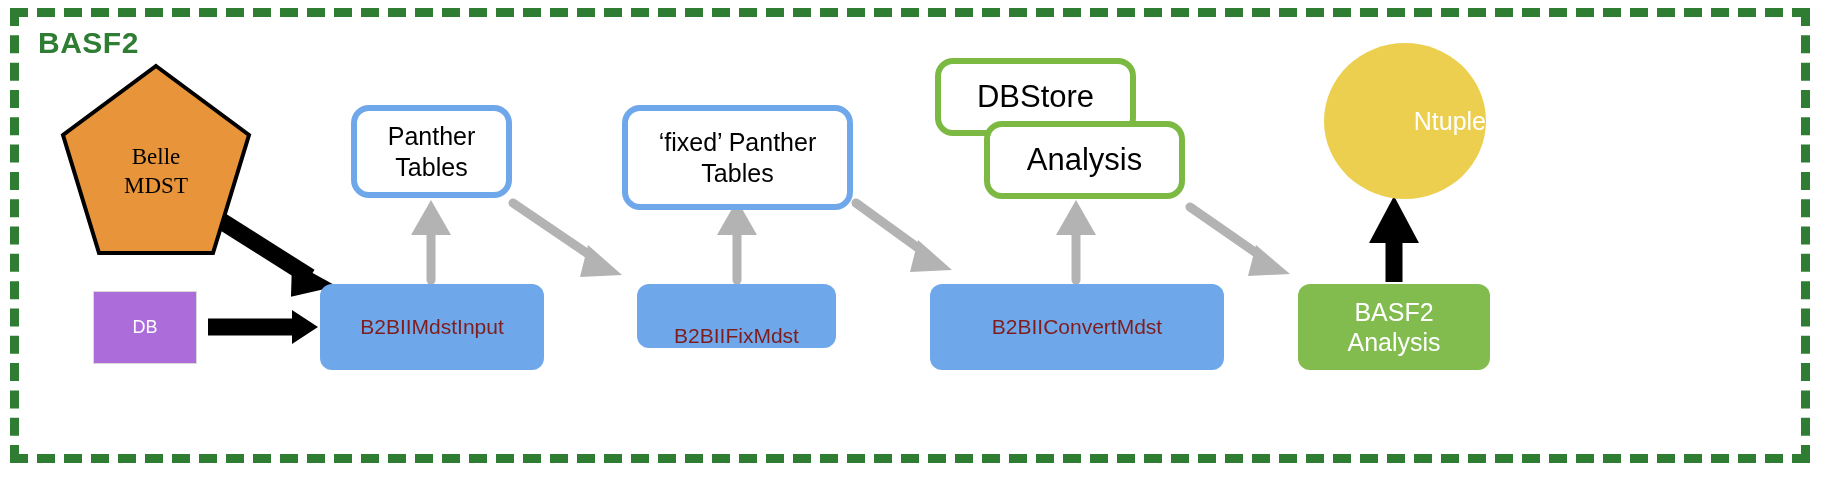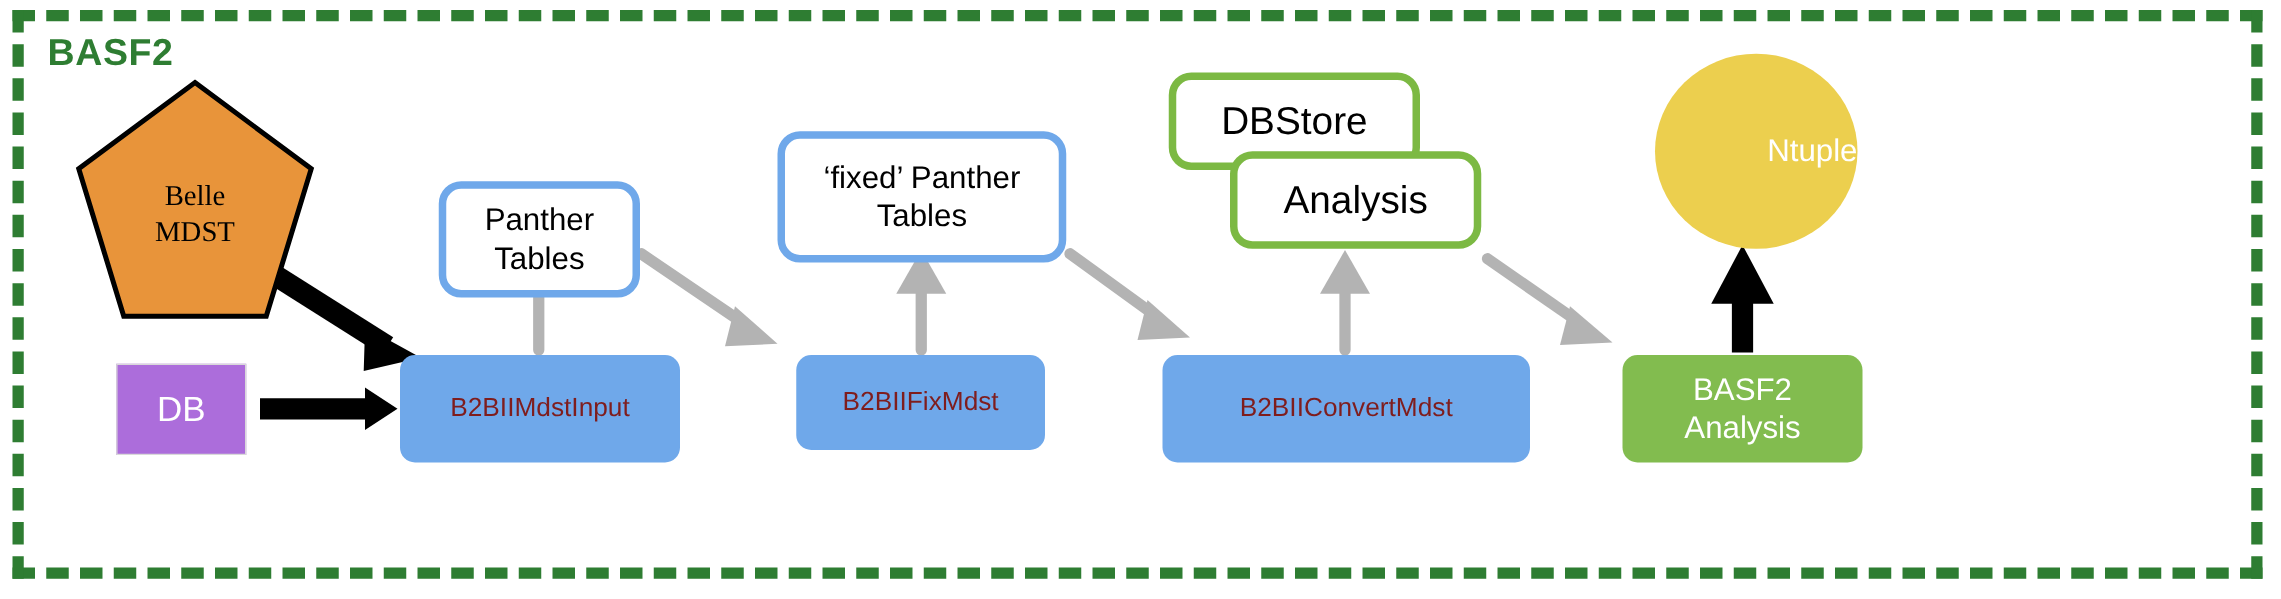--- a/index.html
+++ b/index.html
@@ -65,56 +65,56 @@
     top: 291px;
     width: 104px;
     height: 73px;
     background: #ac6ddb;
     border: 1px solid #d9d9d9;
     box-sizing: border-box;
     display: flex;
     align-items: center;
     justify-content: center;
     color: #ffffff;
-    font-size: 28px;
+    font-size: 18px;
   }
 
   
   .mod {
     position: absolute;
     background: #6fa8ea;
     border-radius: 12px;
     display: flex;
     align-items: center;
     justify-content: center;
     color: #7f1d1d;
     font-size: 21px;
     text-align: center;
     box-sizing: border-box;
   }
   .mod-input   { left: 320px;  top: 284px; width: 224px; height: 86px; }
-  .mod-fix     { left: 637px;  top: 284px; width: 199px; height: 76px; }
+  .mod-fix     { left: 637px;  top: 284px; width: 199px; height: 64px; align-items: flex-end; }
   .mod-convert { left: 930px;  top: 284px; width: 294px; height: 86px; }
 
   
   .store-blue {
     position: absolute;
     background: #ffffff;
     border: 6px solid #6fa8ea;
     border-radius: 18px;
     display: flex;
     align-items: center;
     justify-content: center;
     color: #000000;
     font-size: 25px;
     line-height: 1.22;
     text-align: center;
     box-sizing: border-box;
   }
-  .panther    { left: 351px; top: 105px; width: 161px; height: 93px; margin-top: 40px; }
+  .panther    { left: 351px; top: 105px; width: 161px; height: 93px; }
   .fixpanther { left: 622px; top: 105px; width: 231px; height: 105px; }
 
   
   .store-green {
     position: absolute;
     background: #ffffff;
     border: 6px solid #7cb943;
     border-radius: 18px;
     display: flex;
     align-items: center;

